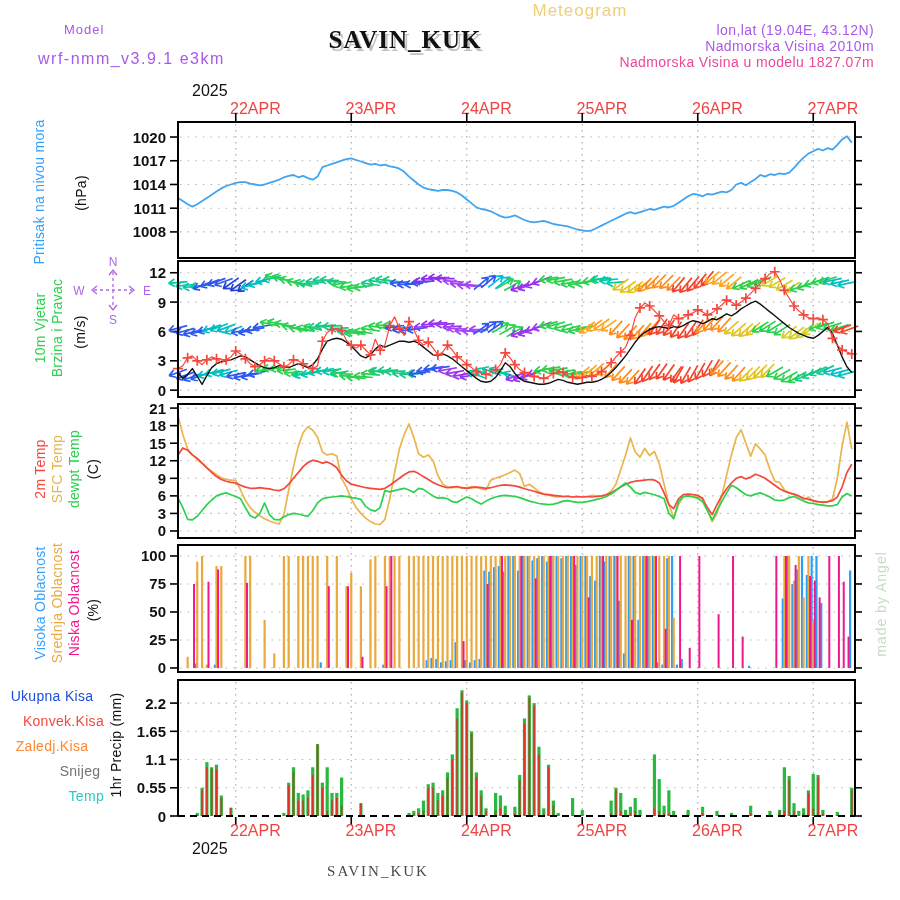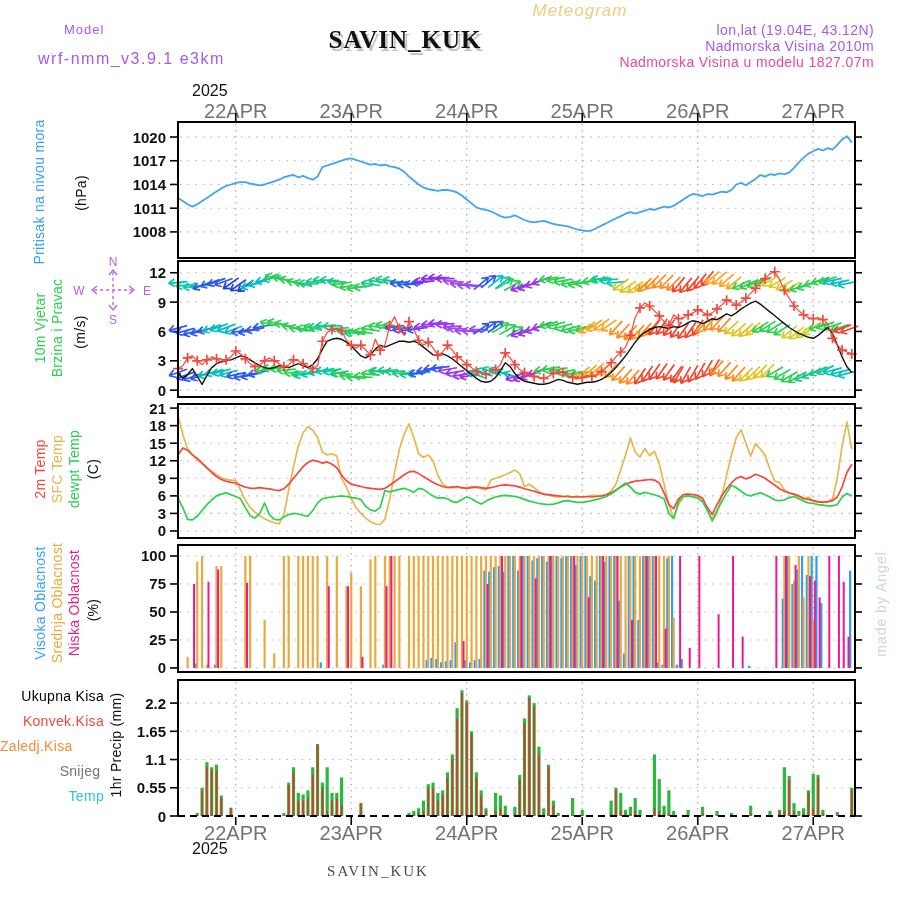--- a/index.html
+++ b/index.html
@@ -3,24 +3,24 @@
 <meta charset="utf-8">
 <style>
   html,body{margin:0;padding:0;background:#fff;}
   .canvas{position:relative;width:900px;height:900px;background:#ffffff;
           font-family:"Liberation Sans",sans-serif;overflow:hidden;}
   .abs{position:absolute;}
   .rot{transform:translate(-50%,-50%) rotate(-90deg);white-space:nowrap;}
   .ctr{transform:translate(-50%,-50%);white-space:nowrap;}
   .title{font-family:"Liberation Serif",serif;font-weight:bold;font-size:25px;color:#111;
          letter-spacing:1px;text-shadow:2.5px 2.5px 0 #c2c2c2;}
-  .meteo{font-size:17px;letter-spacing:1px;font-style:italic;}
+  .meteo{font-size:17px;letter-spacing:1px;}
   .hdrR{font-size:14px;line-height:16px;text-align:right;letter-spacing:.4px;}
   .plabel{font-size:14px;letter-spacing:.3px;}
-  .daylabel{font-size:20px;color:#737373;text-align:center;width:90px;margin-left:-45px;}
+  .daylabel{font-size:16px;color:#ef4444;text-align:right;width:90px;margin-left:-45px;}
   .yearlabel{font-size:16px;color:#111;text-align:left;width:90px;margin-left:-45px;}
   .footer-station{font-family:"Liberation Serif",serif;font-size:15px;color:#4a4a4a;letter-spacing:2px;}
   .sidewm{font-size:14px;letter-spacing:1px;}
   svg text.ytick{font-family:"Liberation Sans",sans-serif;font-size:15px;font-weight:bold;fill:#111;}
 </style>
 </head>
 <body>
 
 <div class="canvas">
 
@@ -69,23 +69,23 @@
   <div class="abs rot plabel" style="left: 40px; top: 469px; color: rgb(245, 72, 60);">2m Temp</div>
   <div class="abs rot plabel" style="left: 57px; top: 469px; color: rgb(234, 181, 78);">SFC Temp</div>
   <div class="abs rot plabel" style="left: 74px; top: 469px; color: rgb(43, 209, 79);">dewpt Temp</div>
   <div class="abs rot plabel" style="left:93px;top:469px;color:#111;">(C)</div>
 
   <div class="abs rot plabel" style="left: 40px; top: 603px; color: rgb(51, 160, 255);">Visoka Oblacnost</div>
   <div class="abs rot plabel" style="left: 57px; top: 603px; color: rgb(234, 169, 61);">Srednja Oblacnost</div>
   <div class="abs rot plabel" style="left: 74px; top: 603px; color: rgb(240, 24, 140);">Niska Oblacnost</div>
   <div class="abs rot plabel" style="left:93px;top:610px;color:#111;">(%)</div>
 
-  <div class="abs plabel" style="left: 0px; top: 688px; width: 104px; text-align: right; color: #000000;">Ukupna Kisa</div>
+  <div class="abs plabel" style="left: 0px; top: 688px; width: 104px; text-align: center; color: #1d4ed8;">Ukupna Kisa</div>
   <div class="abs plabel" style="left: 0px; top: 713px; width: 104px; text-align: right; color: rgb(245, 72, 60);">Konvek.Kisa</div>
-  <div class="abs plabel" style="left: 0px; top: 738px; width: 104px; text-align: left; color: rgb(255, 136, 51);">Zaledj.Kisa</div>
+  <div class="abs plabel" style="left: 0px; top: 738px; width: 104px; text-align: center; color: rgb(255, 136, 51);">Zaledj.Kisa</div>
   <div class="abs plabel" style="left: 0px; top: 763px; width: 104px; text-align: center; color: #737373; margin-left: 28px;">Snijeg</div>
   <div class="abs plabel" style="left: 0px; top: 788px; width: 104px; text-align: right; color: rgb(44, 200, 200);">Temp</div>
   <div class="abs rot plabel" style="left:116px;top:745px;color:#111;">1hr Precip (mm)</div>
 
   <svg id="plot" class="abs" style="left:0;top:0;" width="900" height="900">
       <line x1="235.75" y1="124" x2="235.75" y2="256" stroke="#ababab" stroke-width="1.2" stroke-dasharray="1.6 4.4"></line>
       <line x1="351.25" y1="124" x2="351.25" y2="256" stroke="#ababab" stroke-width="1.2" stroke-dasharray="1.6 4.4"></line>
       <line x1="466.75" y1="124" x2="466.75" y2="256" stroke="#ababab" stroke-width="1.2" stroke-dasharray="1.6 4.4"></line>
       <line x1="582.25" y1="124" x2="582.25" y2="256" stroke="#ababab" stroke-width="1.2" stroke-dasharray="1.6 4.4"></line>
       <line x1="697.75" y1="124" x2="697.75" y2="256" stroke="#ababab" stroke-width="1.2" stroke-dasharray="1.6 4.4"></line>

